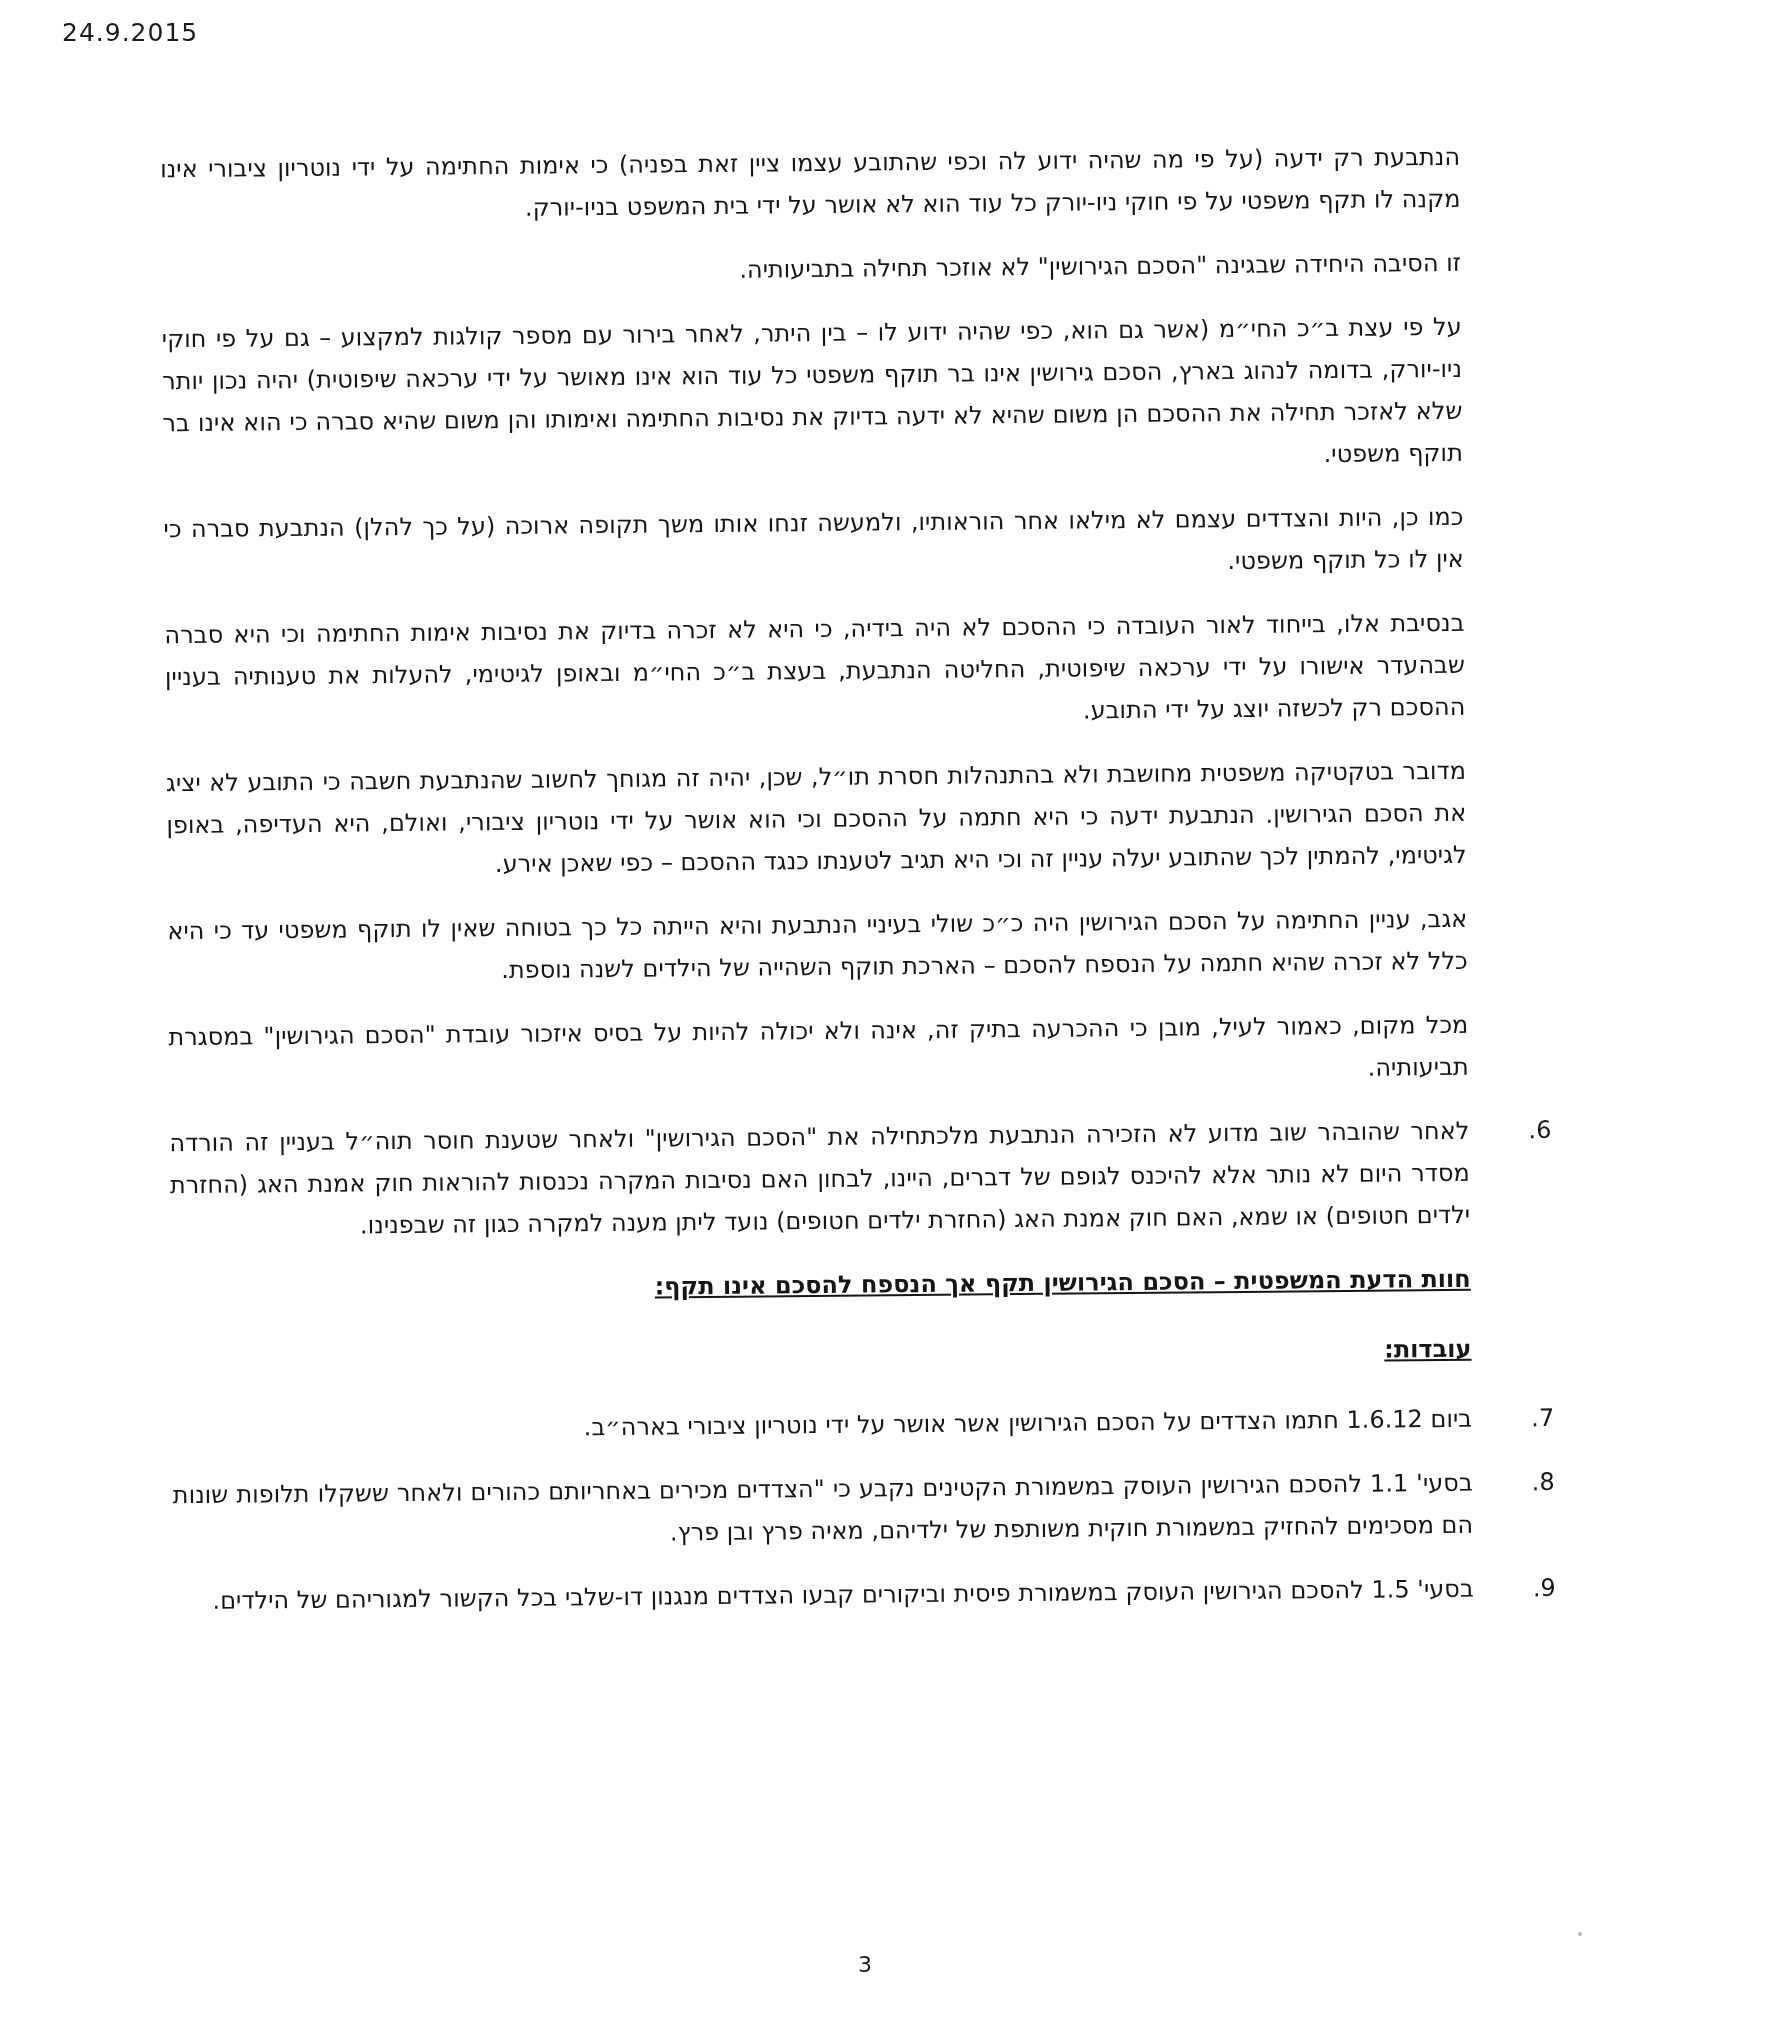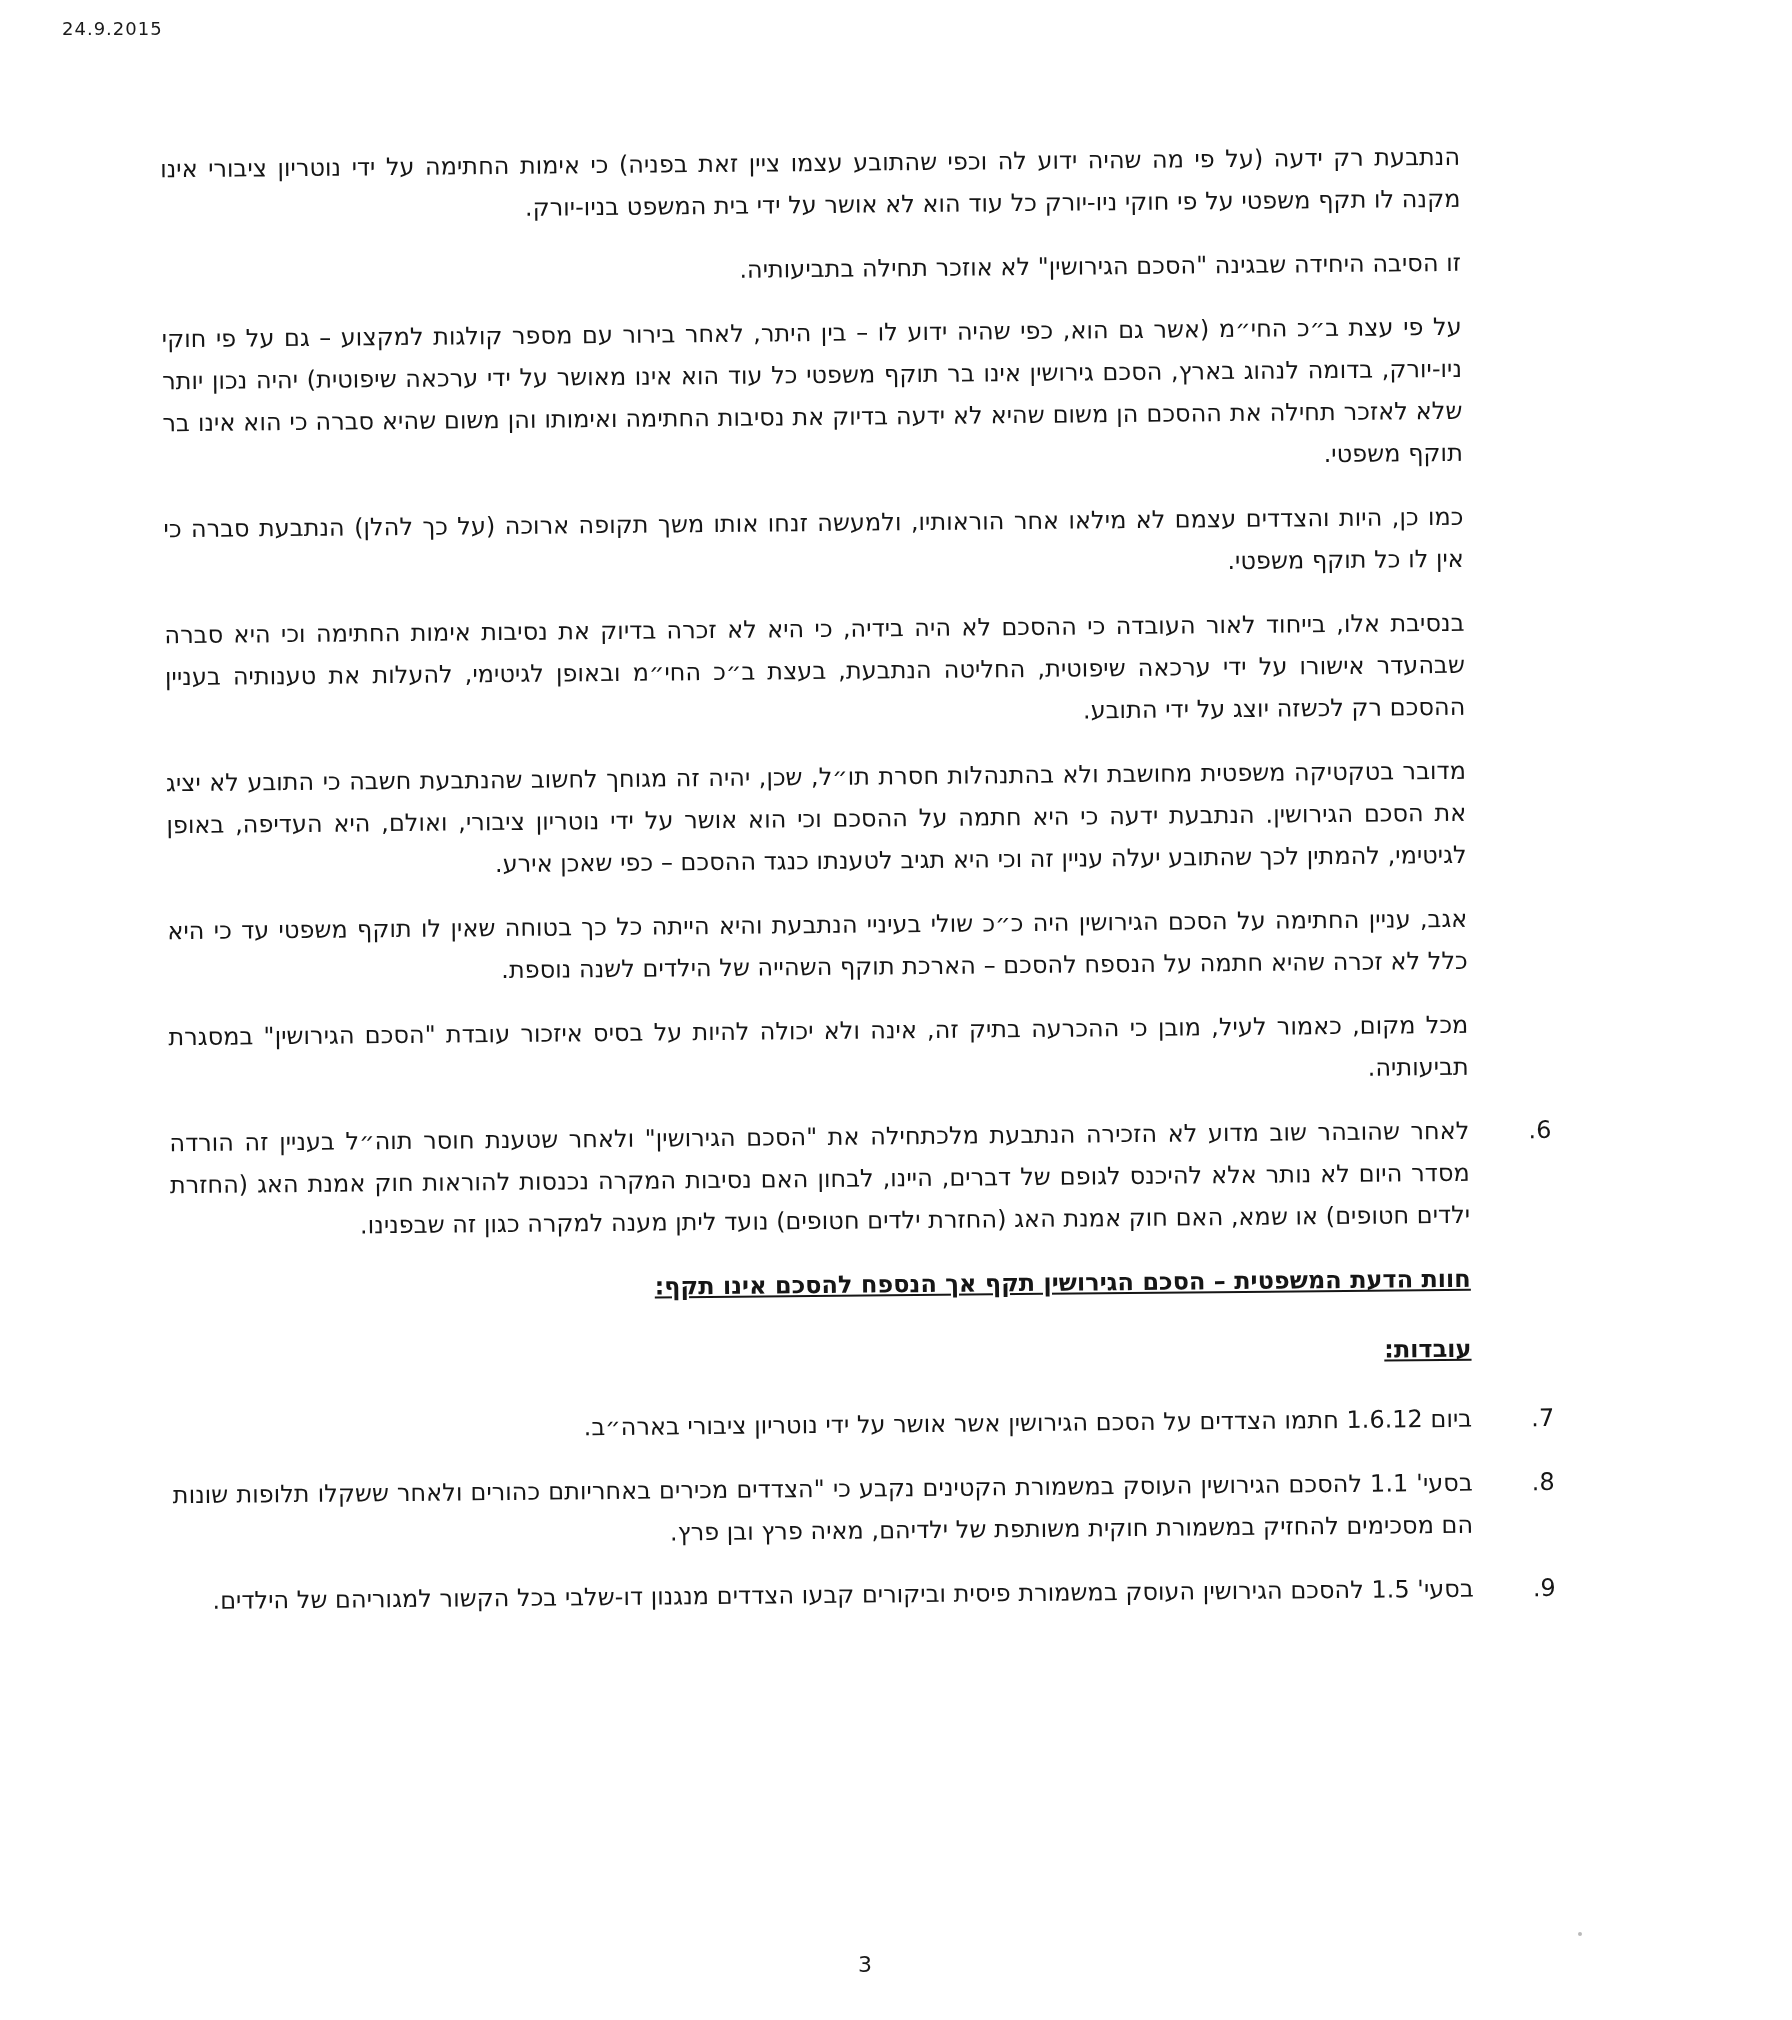--- a/index.html
+++ b/index.html
@@ -13,21 +13,21 @@
     height: 2020px;
     background: #ffffff;
     overflow: hidden;
     font-family: "DejaVu Sans", sans-serif;
     color: #161616;
   }
   .scan-date {
     position: absolute;
     top: 18px;
     left: 62px;
-    font-size: 18px;
+    font-size: 25px;
     letter-spacing: 1px;
     direction: ltr;
     color: #1a1a1a;
   }
   .content {
     position: absolute;
     top: 142px;
     right: 325px;
     width: 1300px;
     direction: rtl;

